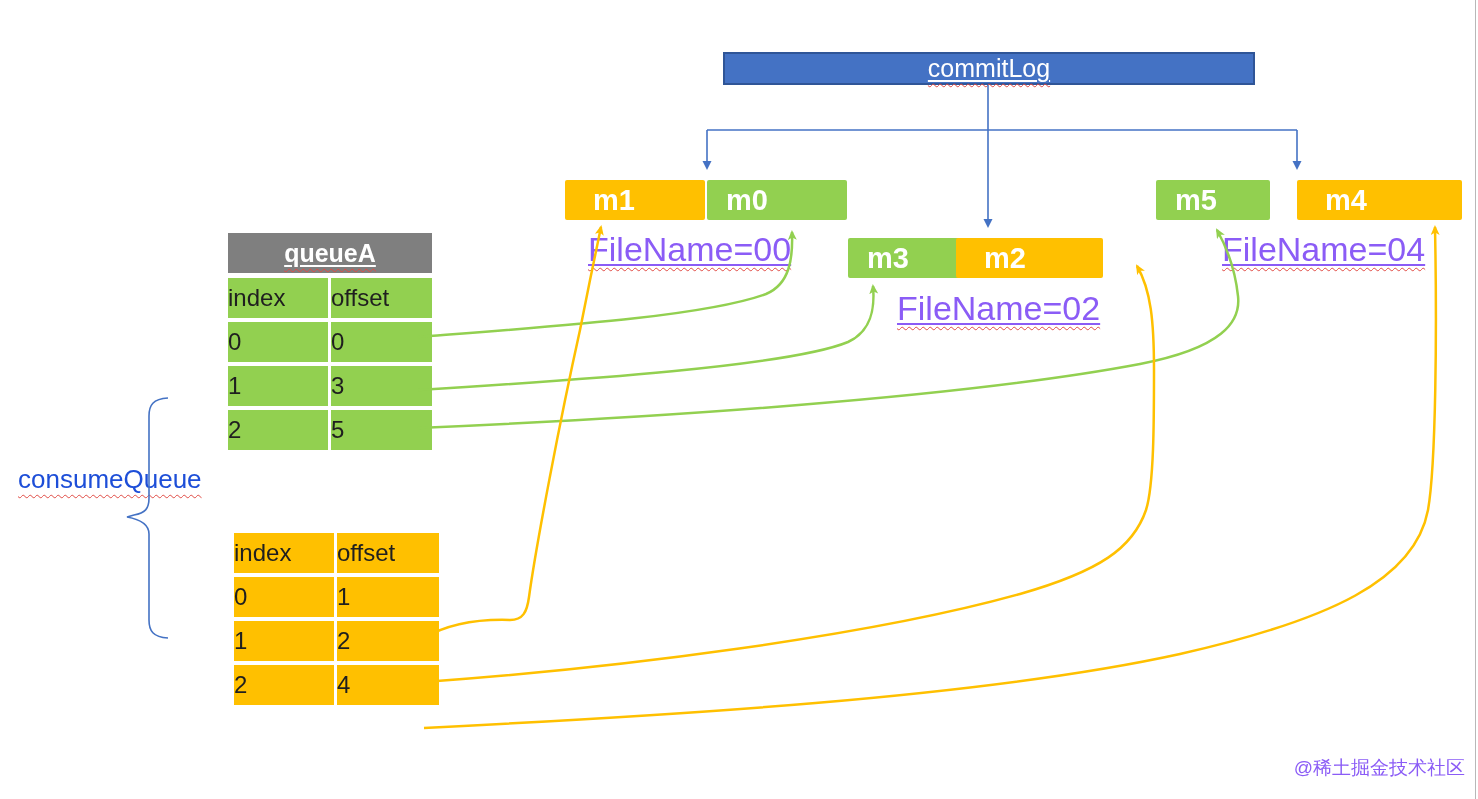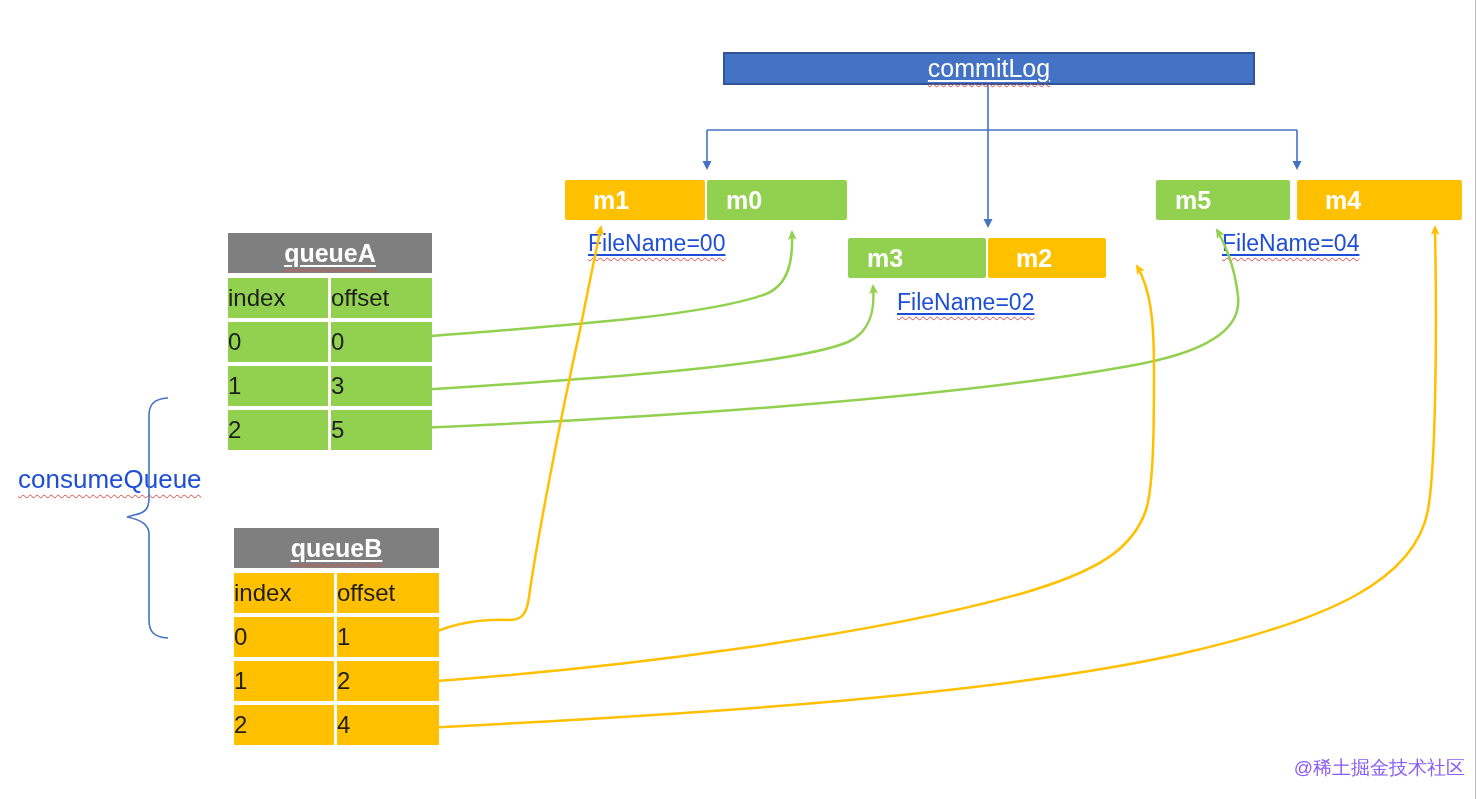--- a/index.html
+++ b/index.html
@@ -19,32 +19,32 @@
   .commitlog{
     position:absolute;left:723px;top:52px;width:528px;height:29px;
     background:#4472C4;border:2px solid #2F5597;
     display:flex;align-items:center;justify-content:center;
     color:#ffffff;font-size:25px;
   }
   
   .mbox{
     position:absolute;height:40px;border-radius:2px;
     display:flex;align-items:center;
-    color:#ffffff;font-size:25px;font-weight:bold;padding-left:28px;
+    color:#ffffff;font-size:29px;font-weight:bold;padding-left:28px;
     box-sizing:border-box;
   }
   .mbox.orange{background:#FFC000;}
   .mbox.green{background:#92D050;padding-left:19px;}
   #m1{left:565px;top:180px;width:140px;}
   #m0{left:707px;top:180px;width:140px;}
   #m3{left:848px;top:238px;width:138px;}
-  #m2{left:988px;top:238px;width:118px;}
-  #m5{left:1156px;top:180px;width:134px;}
+  #m2{left:956px;top:238px;width:147px;}
+  #m5{left:1156px;top:180px;width:114px;}
   #m4{left:1297px;top:180px;width:165px;}
-  .caption{position:absolute;font-size:23px;color:#1d4ed8;}
+  .caption{position:absolute;font-size:34px;color:#8b5cf6;}
   #cap00{left:588px;top:230px;}
   #cap02{left:897px;top:289px;}
   #cap04{left:1222px;top:230px;}
   
   .qtable{position:absolute;margin-left:16px;}
   #queueA{left:212px;top:233px;width:204px;}
   #queueB{left:218px;top:528px;width:205px;}
   .qtitle{
     height:40px;background:#7F7F7F;color:#ffffff;font-size:25px;font-weight:bold;
     display:flex;align-items:center;justify-content:center;
@@ -151,23 +151,20 @@
     <div class="qcell">0</div>
     <div class="qcell">0</div>
     <div class="qcell">1</div>
     <div class="qcell">3</div>
     <div class="qcell">2</div>
     <div class="qcell">5</div>
   </div>
 </div>
 
 <div id="queueB" class="qtable">
-  <div class="qtitle">
-    <span class="sq"><span class="us">queueB</span></span>
-  </div>
   <div class="qgrid">
     <div class="qcell">index</div>
     <div class="qcell">offset</div>
     <div class="qcell">0</div>
     <div class="qcell">1</div>
     <div class="qcell">1</div>
     <div class="qcell">2</div>
     <div class="qcell">2</div>
     <div class="qcell">4</div>
   </div>

